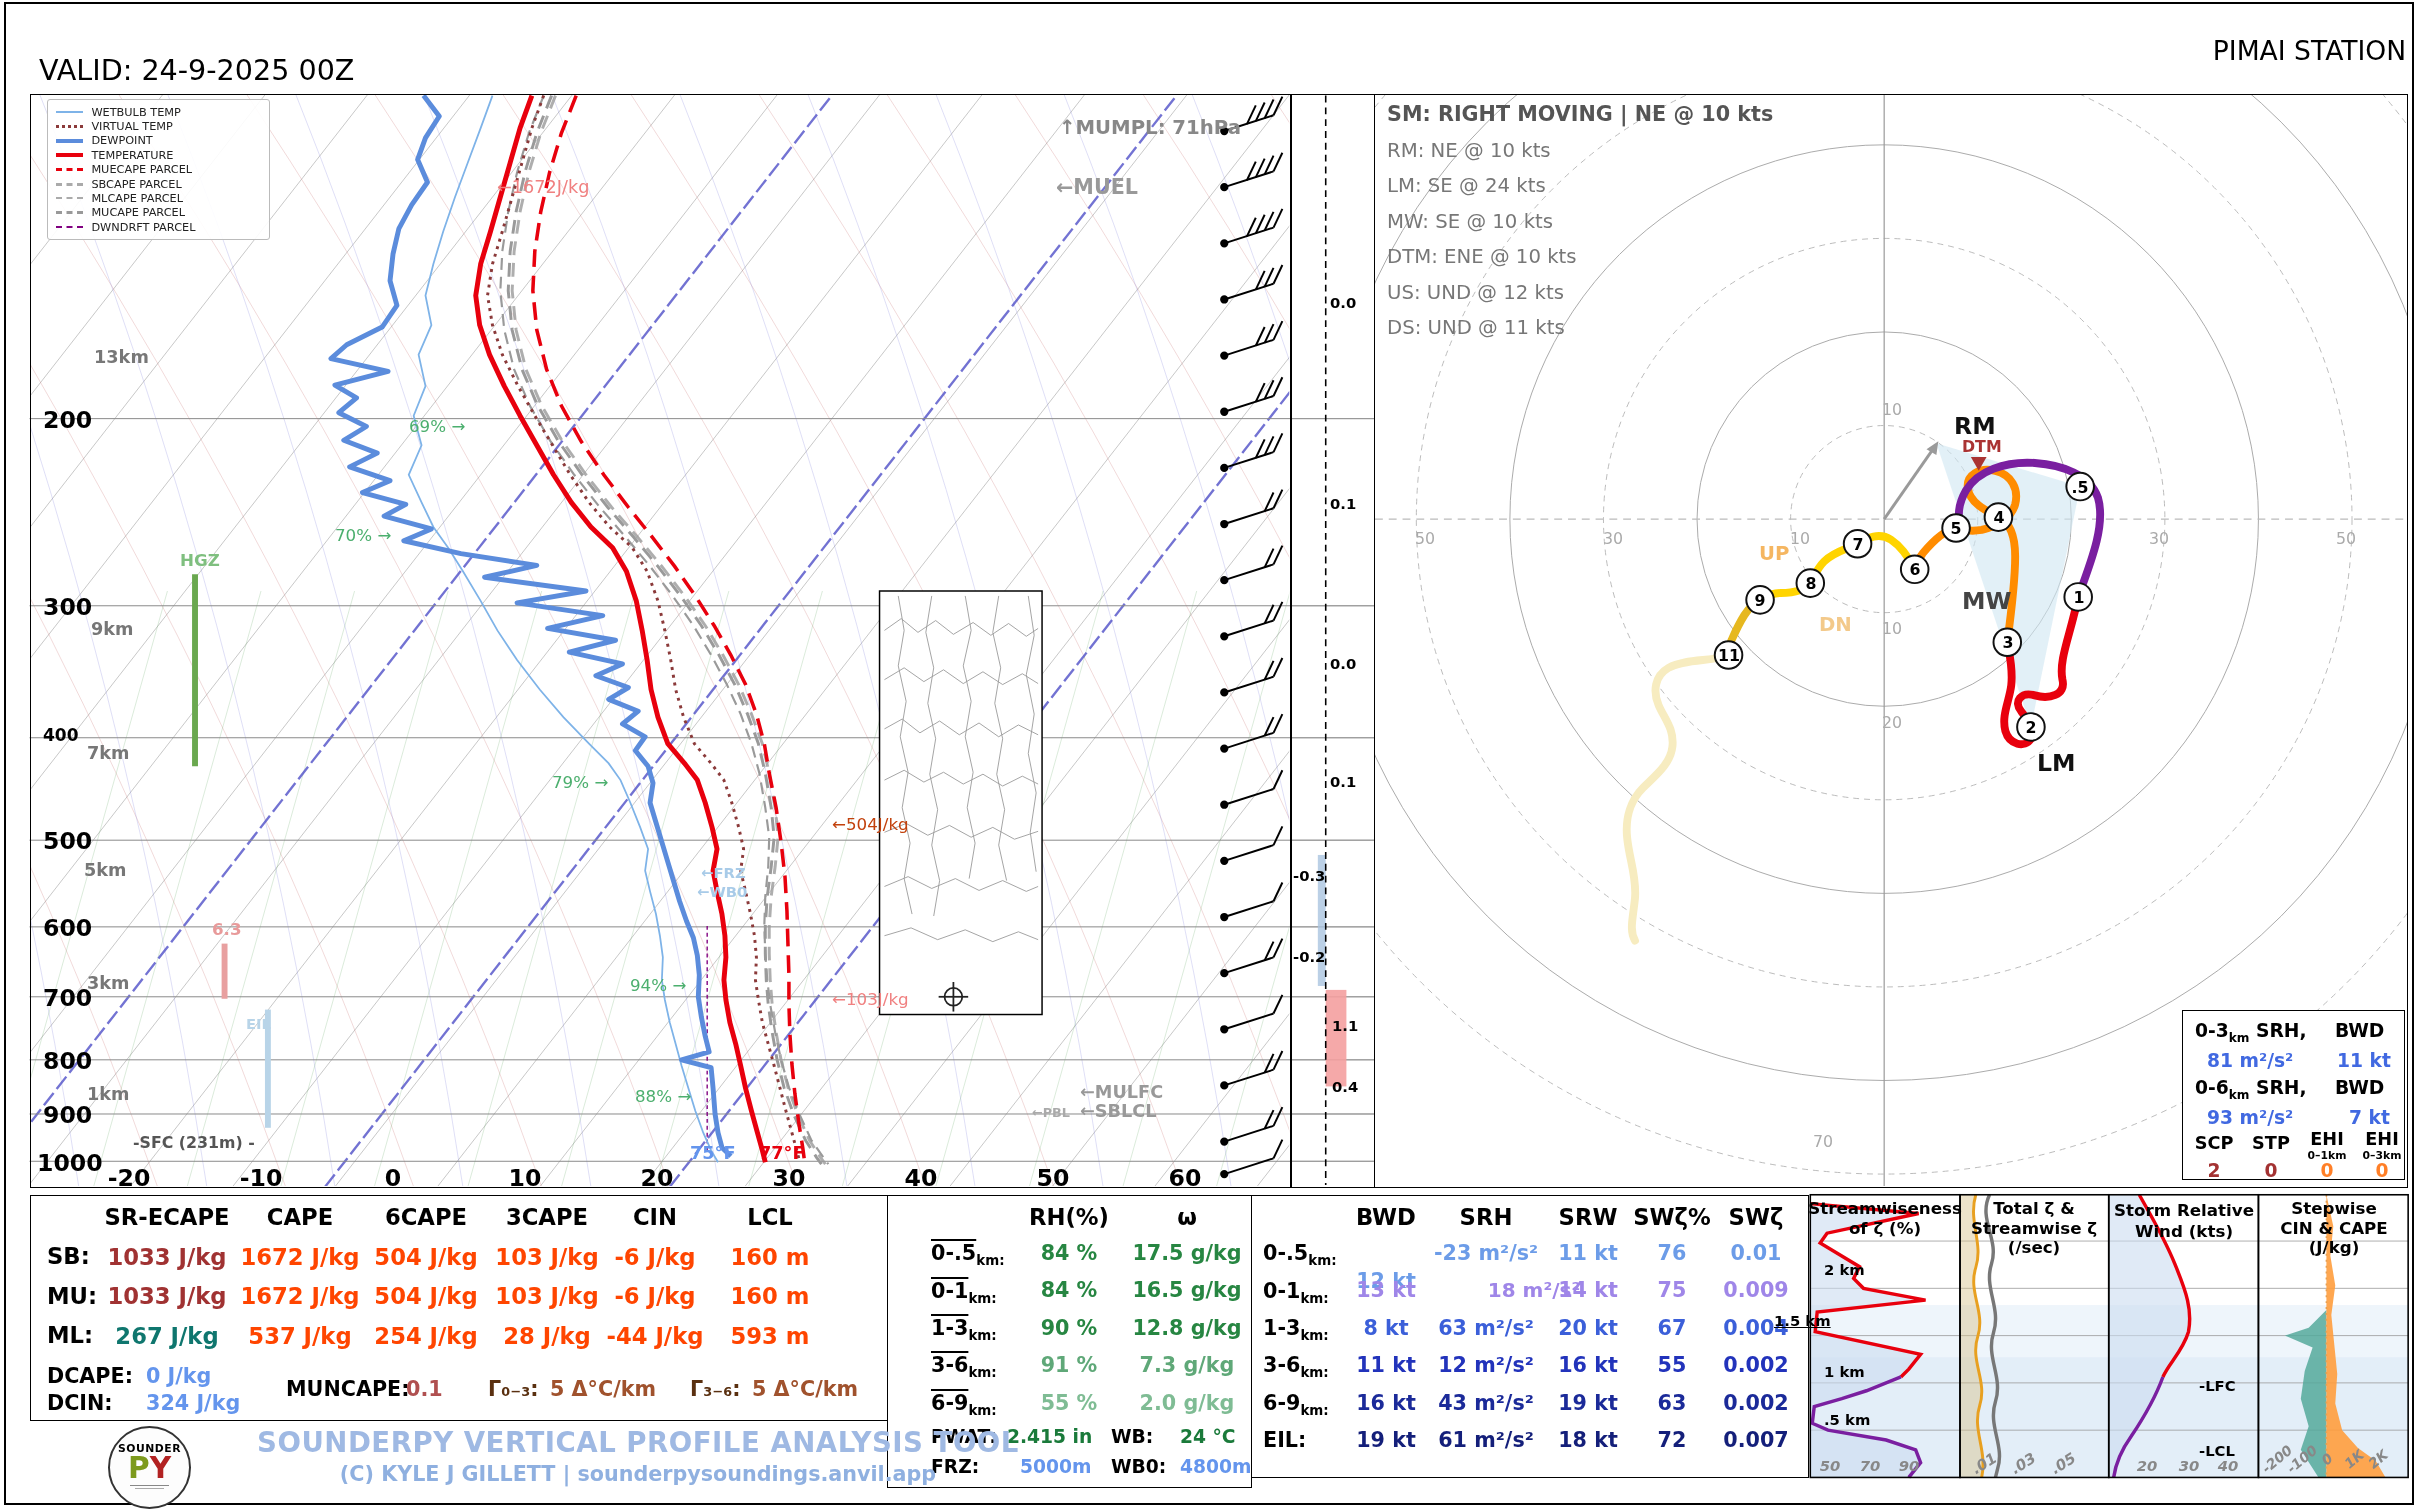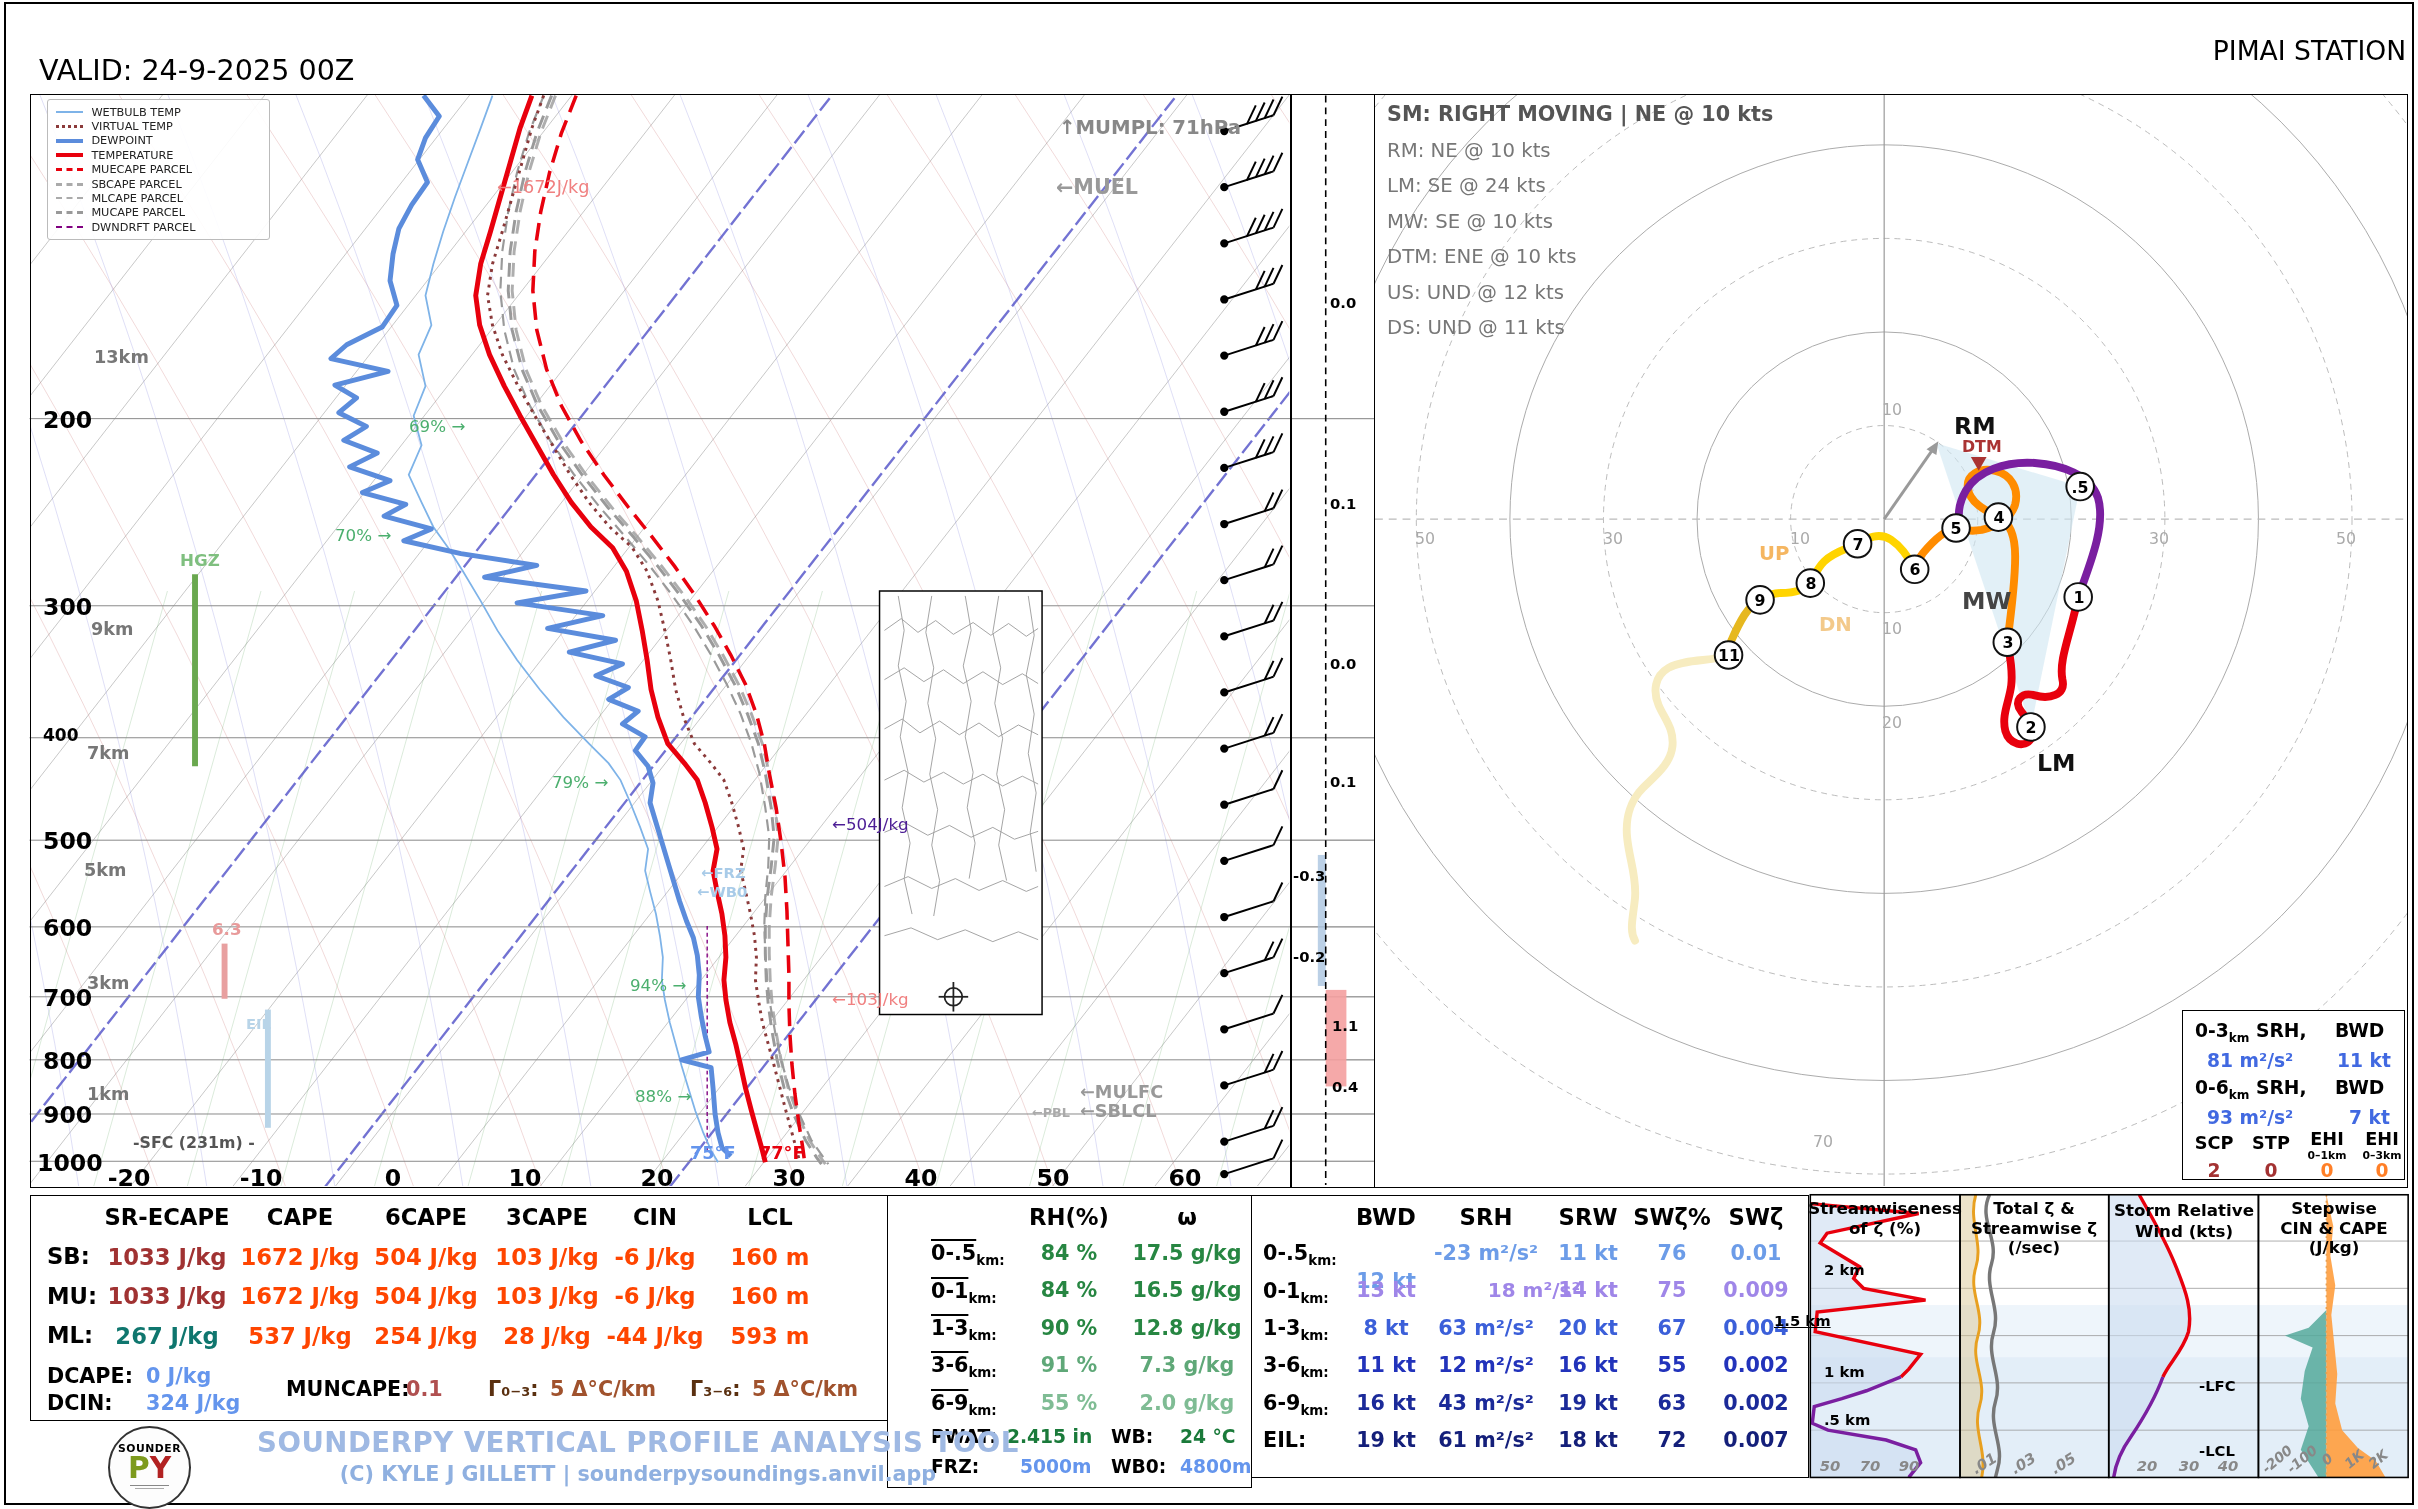--- a/index.html
+++ b/index.html
@@ -459,21 +459,21 @@
 <div class="abs b" style="left:91px;top:619px;font-size:17.7px;color:#777;">9km</div>
 <div class="abs b" style="left:87px;top:743px;font-size:17.7px;color:#777;">7km</div>
 <div class="abs b" style="left:84px;top:860px;font-size:17.7px;color:#777;">5km</div>
 <div class="abs b" style="left:87px;top:973px;font-size:17.7px;color:#777;">3km</div>
 <div class="abs b" style="left:87px;top:1084px;font-size:17.7px;color:#777;">1km</div>
 <div class="abs b" style="left:133px;top:1133px;font-size:15.8px;color:#555;">-SFC (231m) -</div>
 
 <div class="abs b" style="left:1059px;top:116px;font-size:19.7px;color:#888;">↑MUMPL: 71hPa</div>
 <div class="abs b" style="left:1056px;top:175px;font-size:20.7px;color:#999;">←MUEL</div>
 <div class="abs" style="left:497px;top:177px;font-size:17.7px;color:#f08080;">←1672J/kg</div>
-<div class="abs" style="left:832px;top:814px;font-size:16.7px;color:#4c1d95;">←504J/kg</div>
+<div class="abs" style="left:832px;top:814px;font-size:16.7px;color:#c2410c;">←504J/kg</div>
 <div class="abs" style="left:832px;top:989px;font-size:16.7px;color:#f08080;">←103J/kg</div>
 <div class="abs b" style="left:701px;top:864px;font-size:14.8px;color:#a8cbe8;">←FRZ</div>
 <div class="abs b" style="left:697px;top:883px;font-size:14.8px;color:#a8cbe8;">←WB0</div>
 <div class="abs b" style="left:1080px;top:1082px;font-size:17.7px;color:#999;">←MULFC</div>
 <div class="abs b" style="left:1080px;top:1101px;font-size:17.7px;color:#999;">←SBLCL</div>
 <div class="abs b" style="left:1032px;top:1105px;font-size:12.8px;color:#aaa;">←PBL</div>
 <div class="abs b" style="left:180px;top:550px;font-size:16.7px;color:#7fbf7f;">HGZ</div>
 <div class="abs b" style="left:212px;top:919px;font-size:16.7px;color:#e89a9a;">6.3</div>
 <div class="abs b" style="left:246px;top:1015px;font-size:14.8px;color:#b8d4e8;">EIL</div>
 <div class="abs b" style="left:690px;top:1143px;font-size:17.7px;color:#6495ed;">75°F</div>

